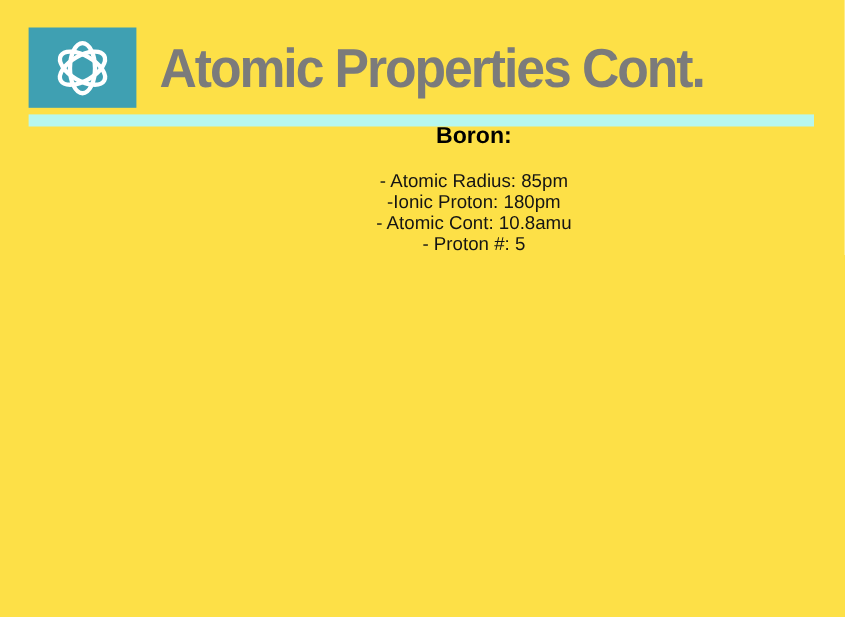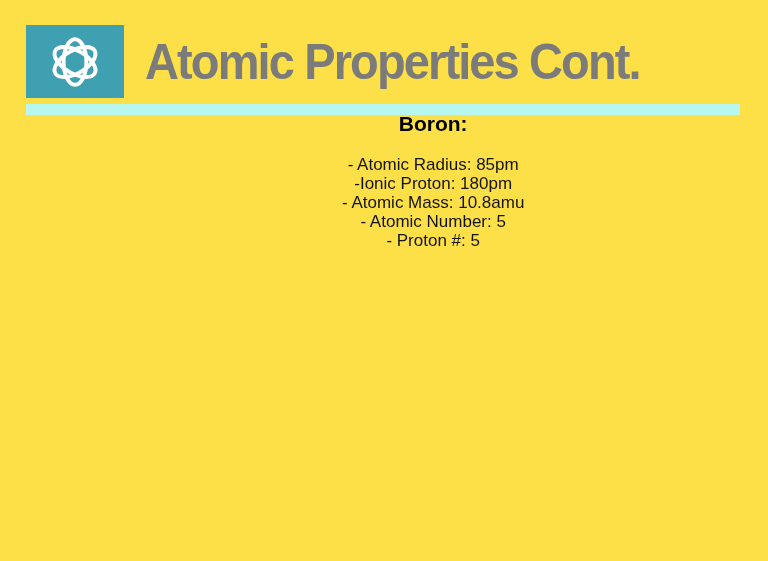--- a/index.html
+++ b/index.html
@@ -96,18 +96,17 @@
 
   <h1 class="slide-title">Atomic Properties Cont.</h1>
 
   <div class="divider-bar"></div>
 
   <div class="content-block">
     <p class="content-heading">Boron:</p>
     <div class="content-spacer"></div>
     <div class="property-line">- Atomic Radius: 85pm</div>
     <div class="property-line">-Ionic Proton: 180pm</div>
-    <div class="property-line">- Atomic Mass: 10.8amu</div>
-    <div class="property-line">- Atomic Number: 5</div>
+    <div class="property-line">- Atomic Cont: 10.8amu</div>
     <div class="property-line">- Proton #: 5</div>
   </div>
 
 </div>
 
 </body></html>

